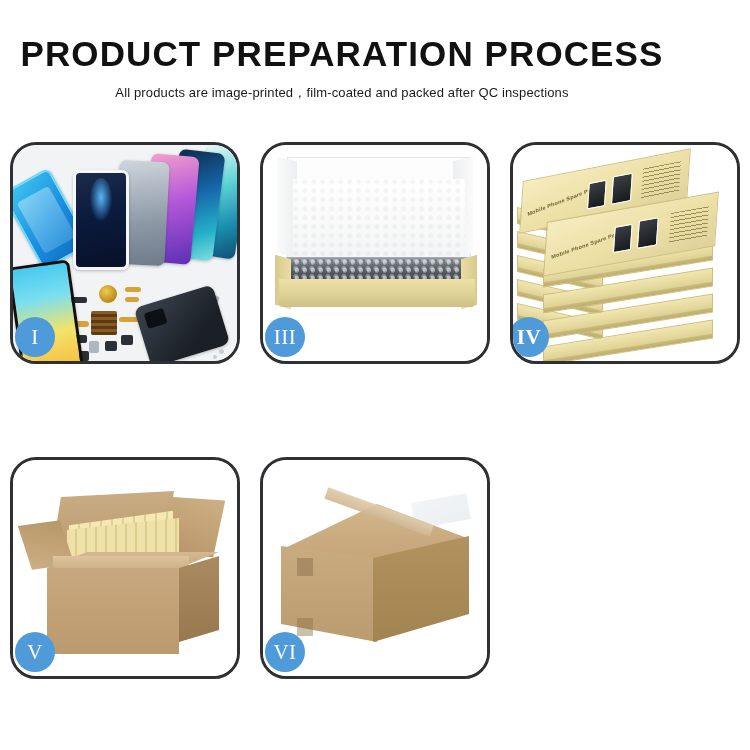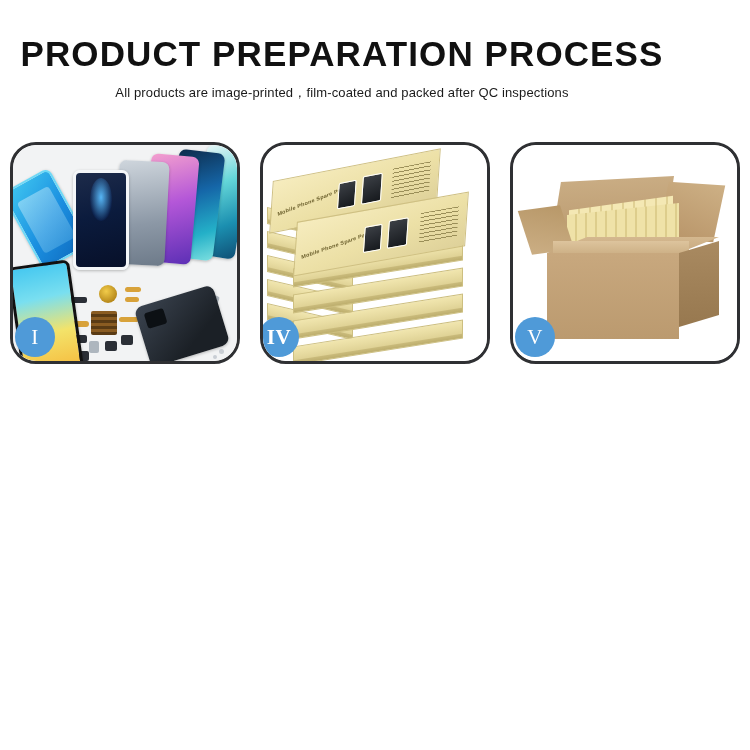--- a/index.html
+++ b/index.html
@@ -426,20 +426,35 @@
           <div class="bit screw" style="left:196px; top:196px; width:5px; height:5px;"></div>
           <div class="bit screw" style="left:206px; top:204px; width:5px; height:5px;"></div>
           <div class="bit screw" style="left:200px; top:210px; width:4px; height:4px;"></div>
           <div class="bit silver" style="left:196px; top:150px; width:6px; height:26px; transform:rotate(24deg);"></div>
         </div>
       </div>
       <div class="badge">I</div>
     </div>
 
 
+    <div class="panel">
+      <div class="panel-inner">
+        <div class="scene-box3">
+          <div class="b3-lidback"></div>
+          <div class="b3-flapL"></div>
+          <div class="b3-flapR"></div>
+          <div class="b3-foam"></div>
+          <div class="b3-screen"></div>
+          <div class="b3-sideL"></div>
+          <div class="b3-sideR"></div>
+          <div class="b3-front"></div>
+        </div>
+      </div>
+      <div class="badge">III</div>
+    </div>
 
     <div class="panel">
       <div class="panel-inner">
         <div class="scene-stack">
 
           <div class="stk" style="left:4px; top:72px; width:86px; height:17px; transform:skewY(13deg);">
               <div class="edge"></div>
             </div>
           <div class="stk" style="left:4px; top:96px; width:86px; height:17px; transform:skewY(13deg);">
               <div class="edge"></div>
@@ -495,15 +510,29 @@
           <div class="ct-flapLeft"></div>
           <div class="ct-top"></div>
           <div class="ct-flapFront"></div>
           <div class="ct-body"></div>
           <div class="ct-side"></div>
         </div>
       </div>
       <div class="badge">V</div>
     </div>
 
+    <div class="panel">
+      <div class="panel-inner">
+        <div class="scene-sealed">
+          <div class="sb-wrap"></div>
+          <div class="sb-top"></div>
+          <div class="sb-tape"></div>
+          <div class="sb-left"></div>
+          <div class="sb-right"></div>
+          <div class="sb-seam"></div>
+          <div class="sb-seam2"></div>
+        </div>
+      </div>
+      <div class="badge">VI</div>
+    </div>
 
   </div>
 </div>
 
 </body></html>

